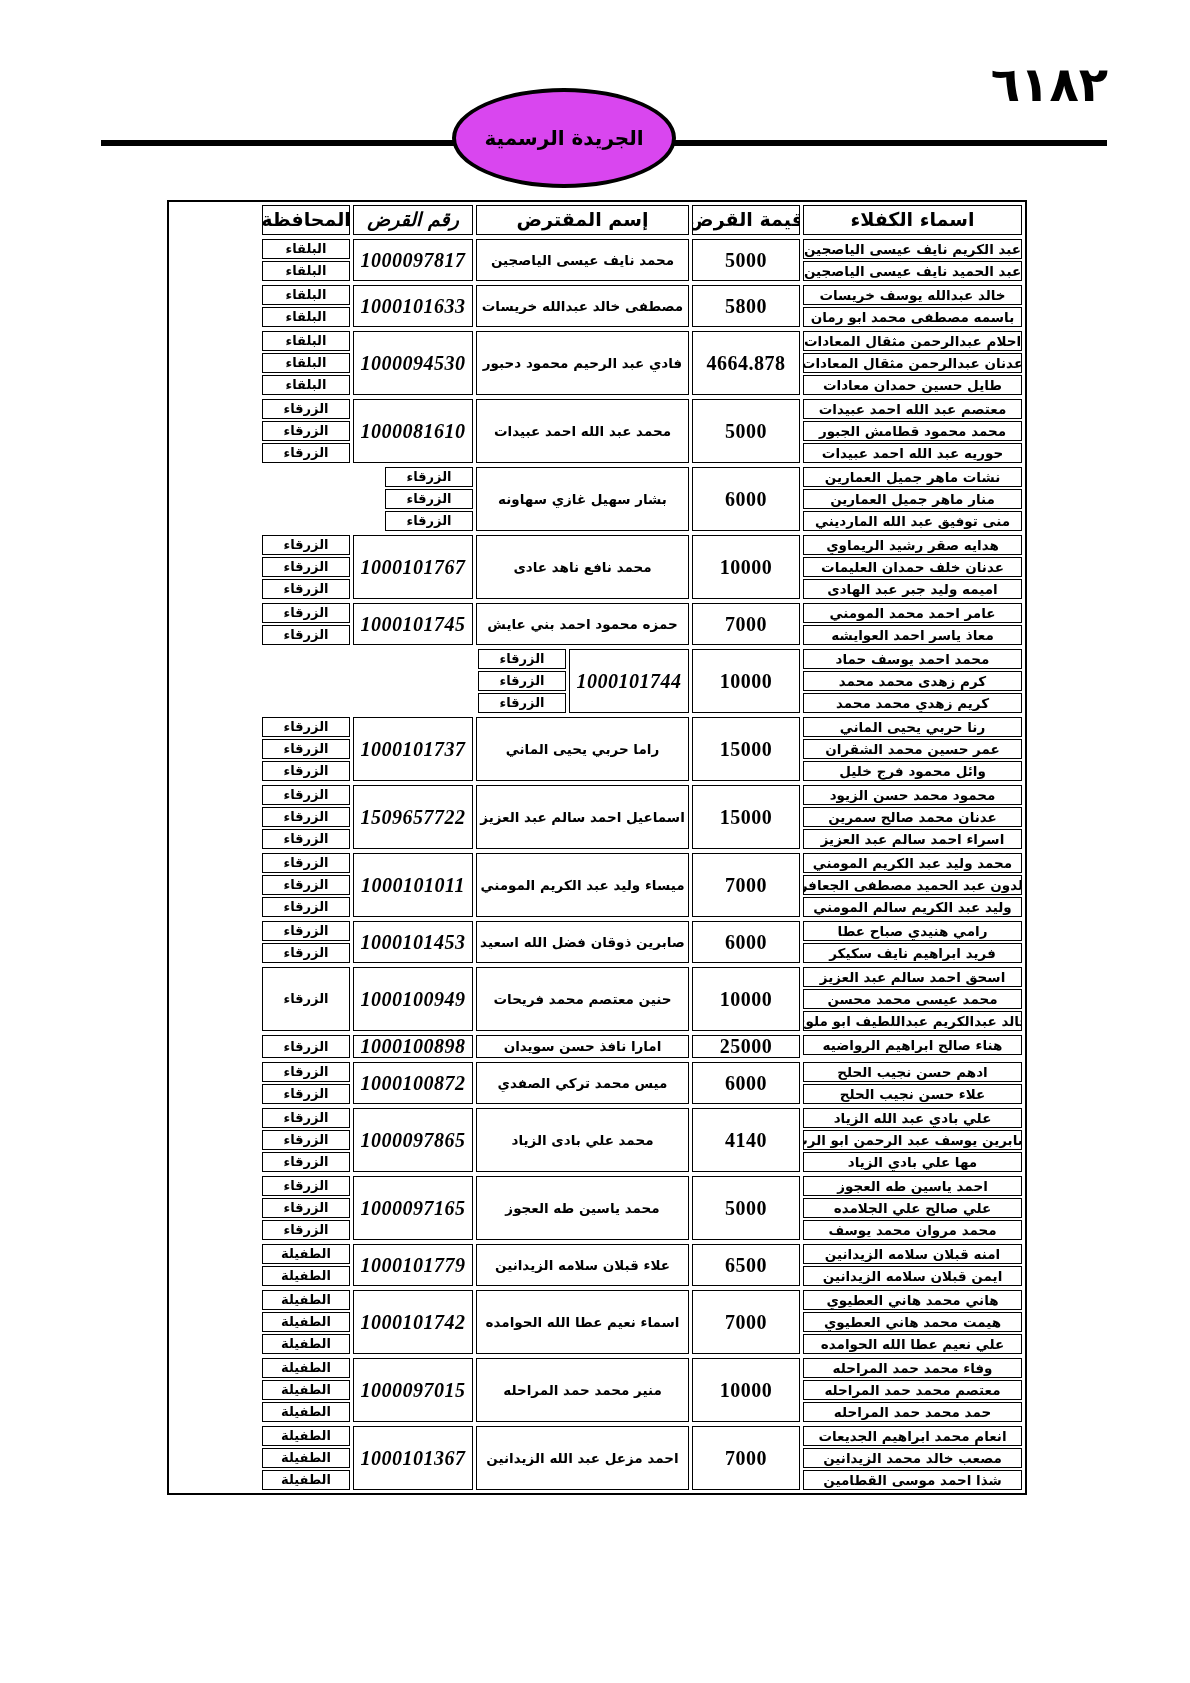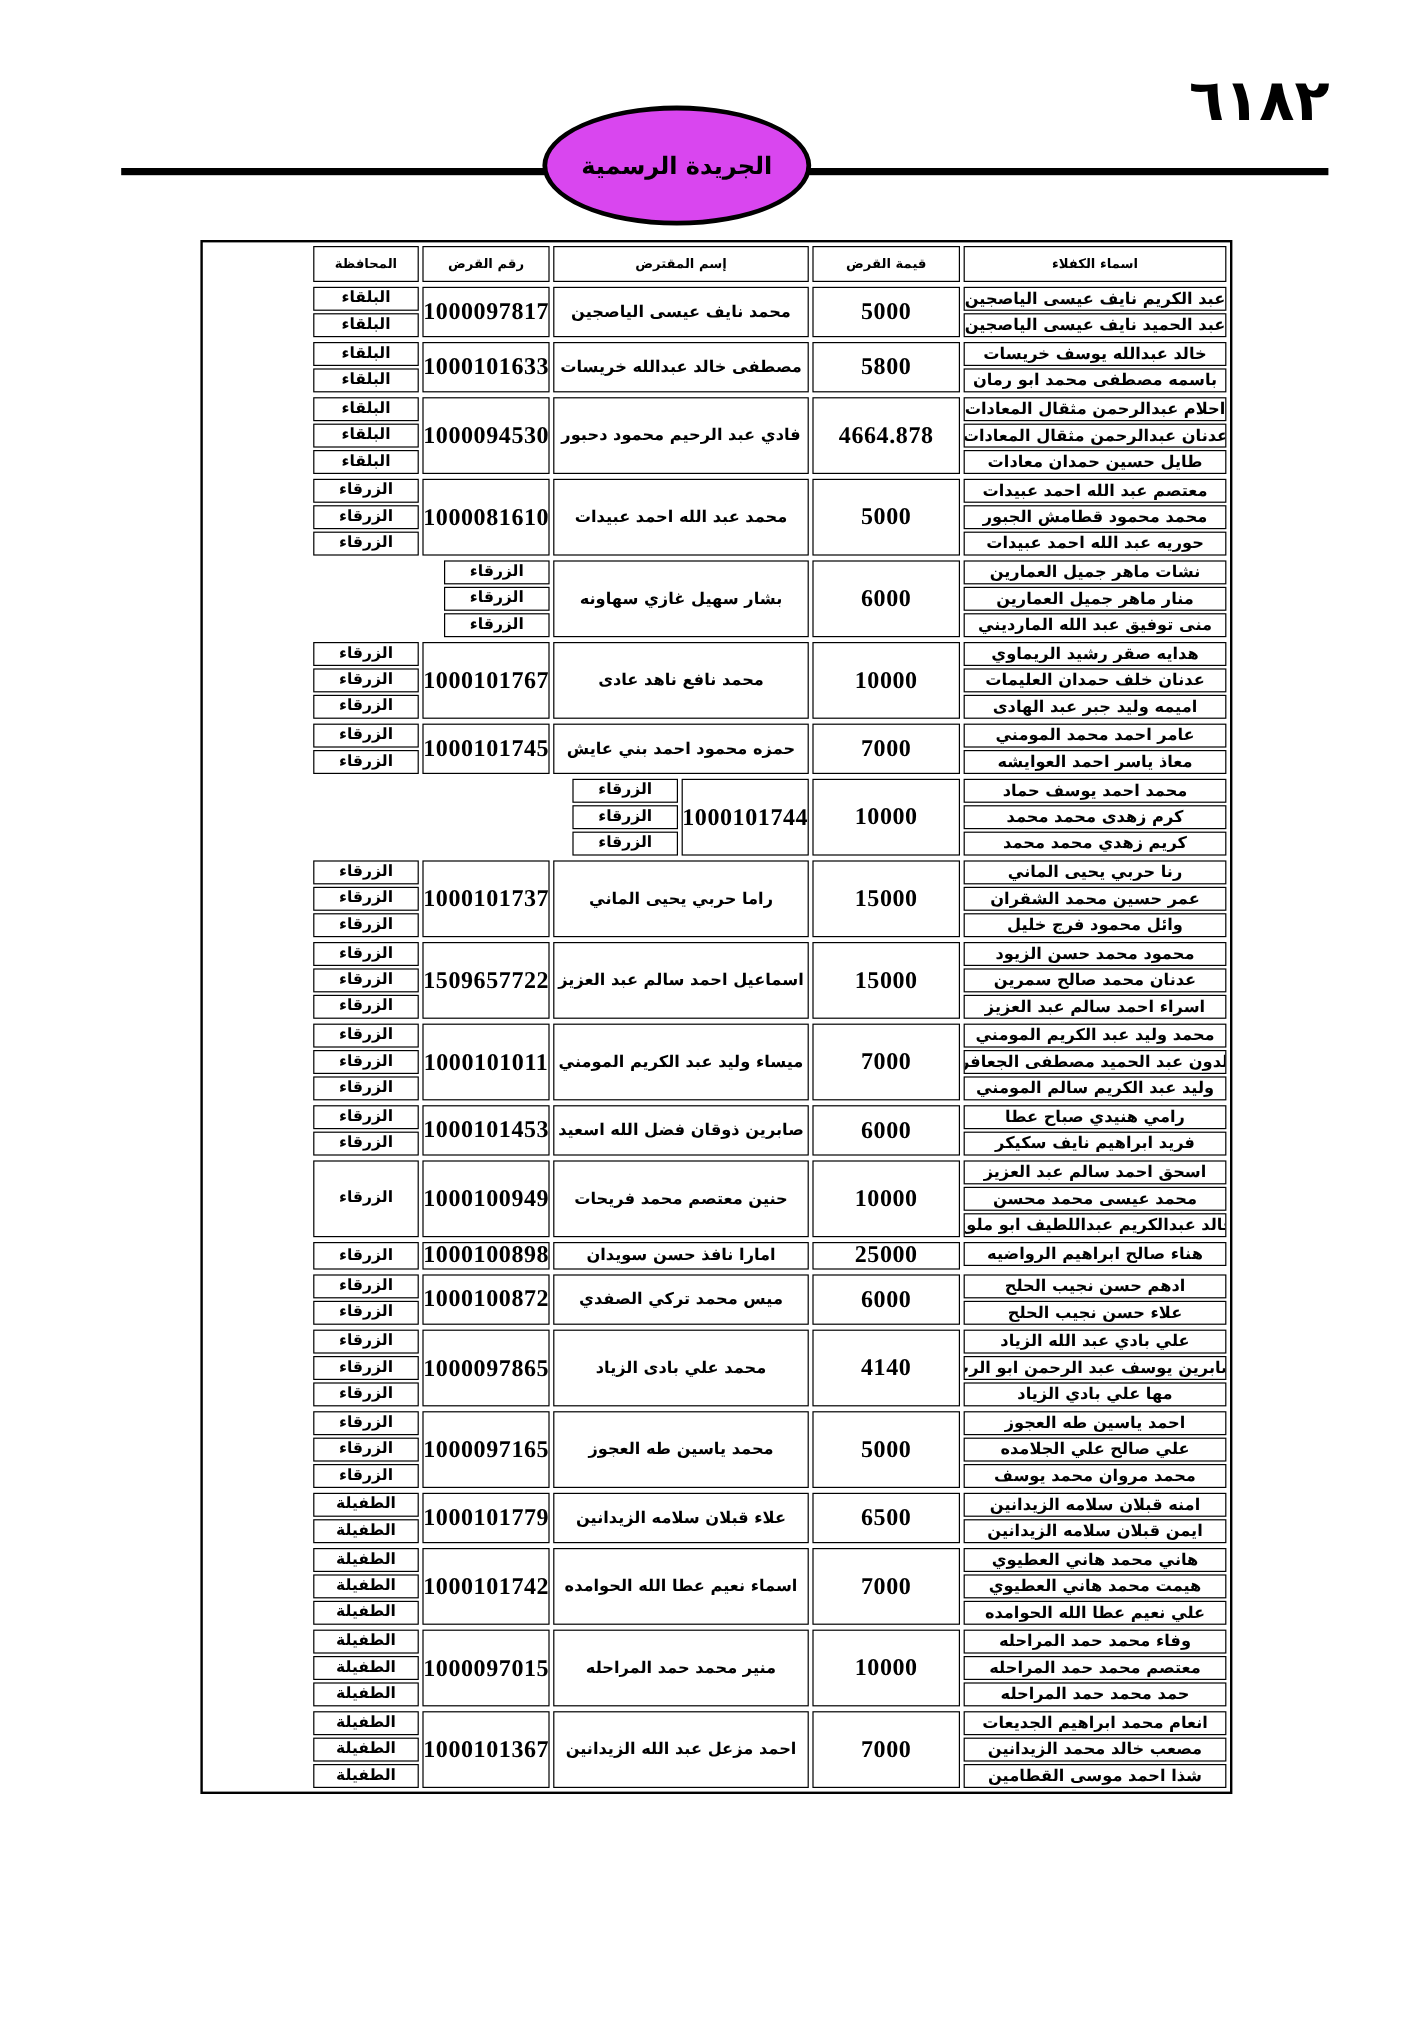--- a/index.html
+++ b/index.html
@@ -26,35 +26,35 @@
   
   .tbl{
     position:absolute;left:167px;top:200px;width:860px;box-sizing:border-box;
     border:2px solid #000;padding:3px;background:#fff;
     display:flex;flex-direction:column;gap:4px;direction:rtl;
   }
   .tbody{display:flex;flex-direction:column;gap:4px;}
   .grp{display:flex;gap:3px;align-items:stretch;}
   .col{display:flex;flex-direction:column;gap:2px;box-sizing:border-box;}
   .col-names{width:219px;}
-  .col-value{width:123px;}
+  .col-value{width:108px;}
   .col-borrower{width:213px;}
-  .col-number{width:106px;}
+  .col-number{width:120px;font-style:italic;}
   .col-gov{width:88px;}
   .box{
     border:1.5px solid #000;background:#fff;box-sizing:border-box;
     display:flex;align-items:center;justify-content:center;text-align:center;
     font-weight:bold;font-size:13.5px;line-height:1.05;padding:0 3px;
     white-space:nowrap;overflow:hidden;
   }
   .name-box{flex:0 0 20px;height:20px;}
   .gov-box{flex:1 1 auto;min-height:20px;font-size:13px;}
   .merged{flex:1 1 auto;min-height:20px;}
   .num{font-family:"Liberation Serif","DejaVu Serif",serif;font-size:20px;letter-spacing:.5px;}
-  .hdr .box{height:30px;flex:0 0 30px;font-size:11px;width:100%;margin-left:44px;}
+  .hdr .box{height:30px;flex:0 0 30px;font-size:19px;width:100%;margin-left:44px;}
 </style>
 </head>
 <body>
 
 <div class="page">
 
   <div class="pagenum">٦١٨٢</div>
   <div class="rule"></div>
   <div class="banner">
     <span>الجريدة الرسمية</span>

